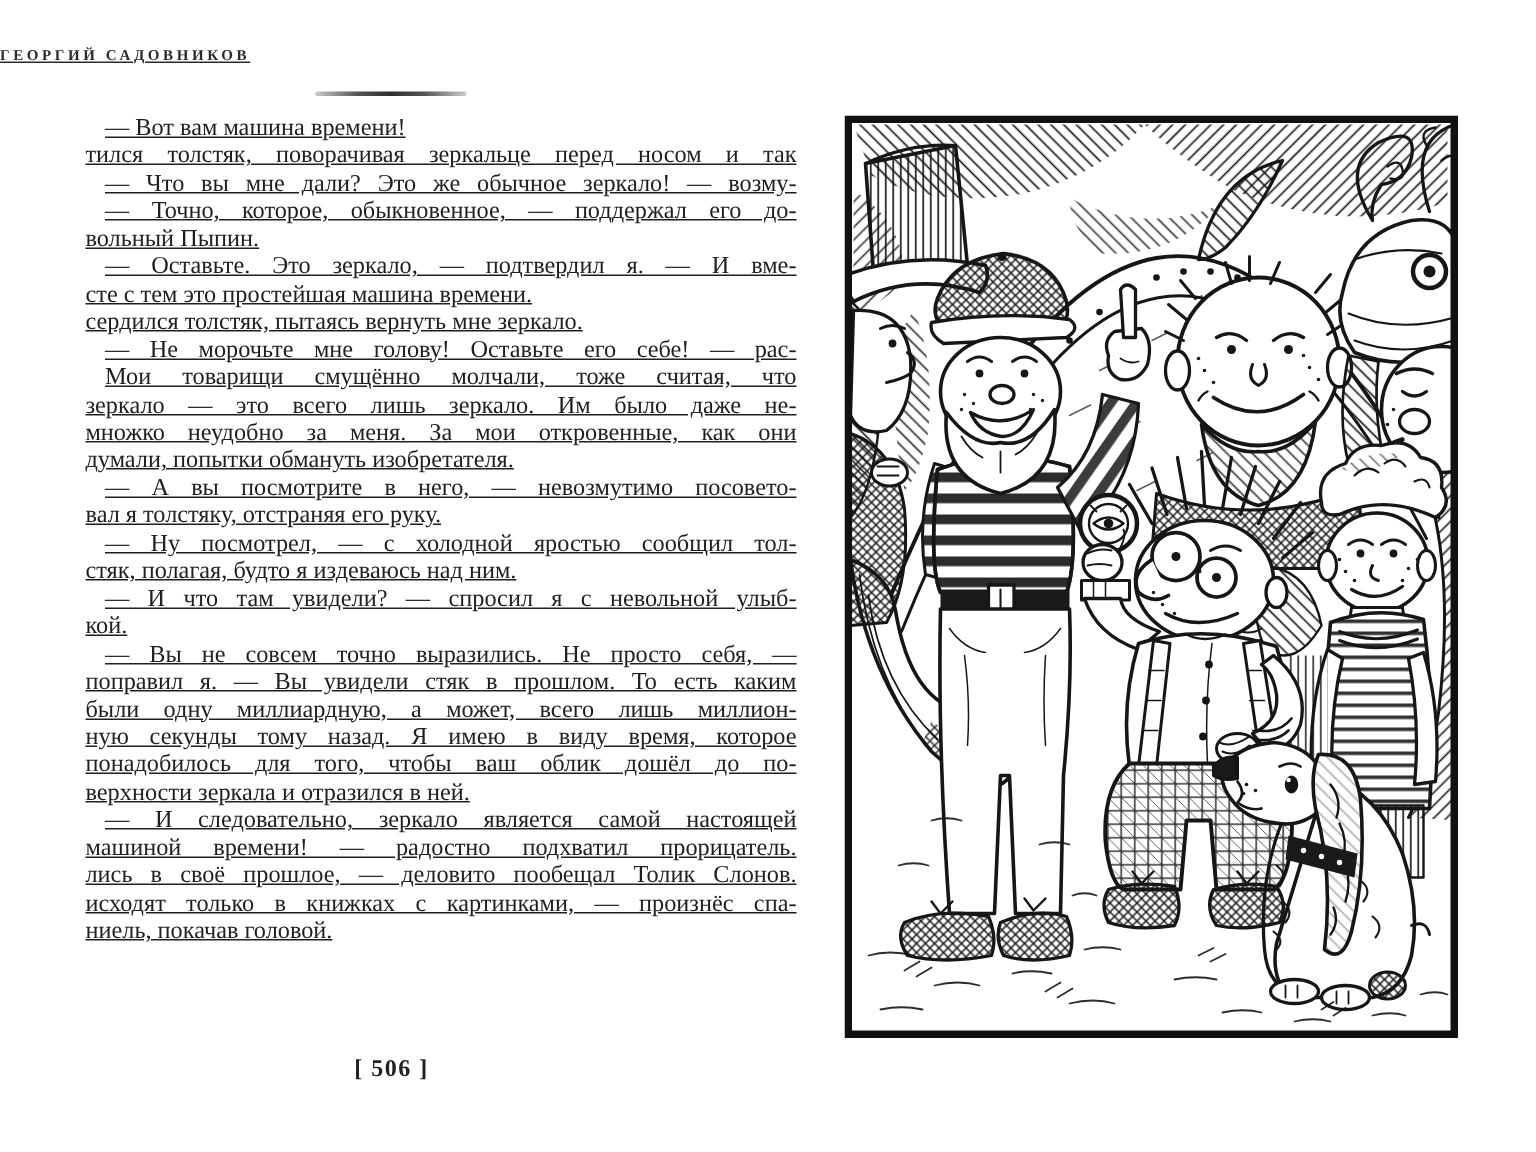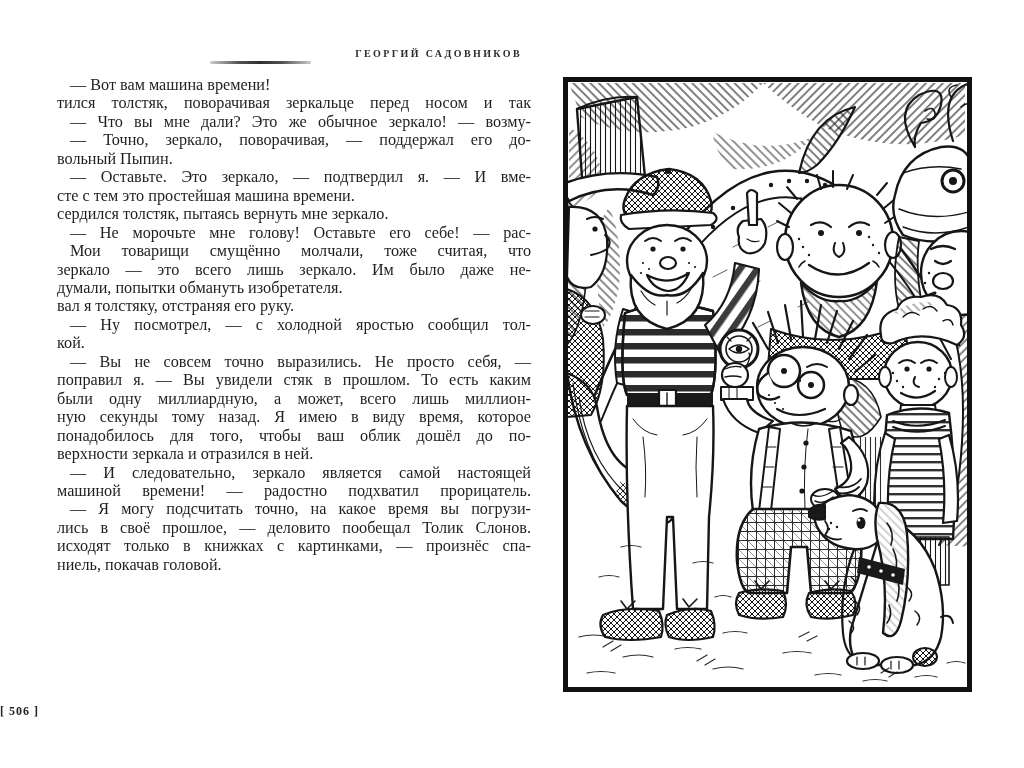--- a/index.html
+++ b/index.html
@@ -2,73 +2,76 @@
 <html><head>
 <meta charset="utf-8">
 <style>
   html,body{margin:0;padding:0;}
   body{
     width:1024px;height:768px;position:relative;overflow:hidden;
     background:#ffffff;color:#1f1f1f;
     font-family:"Liberation Serif","DejaVu Serif",serif;
   }
   .running-header{
-    position:absolute;left:0;top:48px;width:522px;text-align:right;
-    font-size:10px;font-weight:bold;letter-spacing:2.4px;color:#2b2b2b;
+    position:absolute;left:0;top:32px;width:522px;text-align:left;
+    font-size:10px;font-weight:bold;letter-spacing:2.4px;color:#2b2b2b;text-decoration:underline;
   }
   .header-divider{
     position:absolute;left:210px;top:61px;width:101px;height:2.6px;border-radius:2px;
     background:linear-gradient(to right,#cccccc,#555555 28%,#2e2e2e 50%,#555555 72%,#cccccc);
   }
   .body-text{
     position:absolute;left:57px;top:76px;width:474px;
     font-size:16.2px;line-height:18.45px;
   }
-  .ln{min-height:18.45px;text-align:left;}
+  .ln{min-height:18.45px;text-align:left;text-decoration:underline;}
   .ln.j{text-align:justify;text-align-last:justify;}
   .ln.i{text-indent:13px;}
   .folio{
-    position:absolute;left:0;top:704px;width:522px;
-    font-size:12px;font-weight:bold;letter-spacing:1px;color:#222;
+    position:absolute;left:0;top:704px;width:522px;text-align:center;
+    font-size:16px;font-weight:bold;letter-spacing:1px;color:#222;
   }
   .illustration{
     position:absolute;left:563px;top:77px;width:409px;height:615px;
   }
 </style>
 </head>
 <body>
 
 <div class="running-header">ГЕОРГИЙ САДОВНИКОВ</div>
 <div class="header-divider"></div>
 
 <div class="body-text">
     <div class="ln i">— Вот вам машина времени!</div>
     <div class="ln j">тился толстяк, поворачивая зеркальце перед носом и так</div>
     <div class="ln i j">— Что вы мне дали? Это же обычное зеркало! — возму-</div>
-    <div class="ln i j">— Точно, зеркало, поворачивая, — поддержал его до-</div>
+    <div class="ln i j">— Точно, которое, обыкновенное, — поддержал его до-</div>
     <div class="ln">вольный Пыпин.</div>
     <div class="ln i j">— Оставьте. Это зеркало, — подтвердил я. — И вме-</div>
     <div class="ln">сте с тем это простейшая машина времени.</div>
     <div class="ln">сердился толстяк, пытаясь вернуть мне зеркало.</div>
     <div class="ln i j">— Не морочьте мне голову! Оставьте его себе! — рас-</div>
     <div class="ln i j">Мои товарищи смущённо молчали, тоже считая, что</div>
     <div class="ln j">зеркало — это всего лишь зеркало. Им было даже не-</div>
+    <div class="ln j">множко неудобно за меня. За мои откровенные, как они</div>
     <div class="ln">думали, попытки обмануть изобретателя.</div>
+    <div class="ln i j">— А вы посмотрите в него, — невозмутимо посовето-</div>
     <div class="ln">вал я толстяку, отстраняя его руку.</div>
     <div class="ln i j">— Ну посмотрел, — с холодной яростью сообщил тол-</div>
+    <div class="ln">стяк, полагая, будто я издеваюсь над ним.</div>
+    <div class="ln i j">— И что там увидели? — спросил я с невольной улыб-</div>
     <div class="ln">кой.</div>
     <div class="ln i j">— Вы не совсем точно выразились. Не просто себя, —</div>
     <div class="ln j">поправил я. — Вы увидели стяк в прошлом. То есть каким</div>
     <div class="ln j">были одну миллиардную, а может, всего лишь миллион-</div>
     <div class="ln j">ную секунды тому назад. Я имею в виду время, которое</div>
     <div class="ln j">понадобилось для того, чтобы ваш облик дошёл до по-</div>
     <div class="ln">верхности зеркала и отразился в ней.</div>
     <div class="ln i j">— И следовательно, зеркало является самой настоящей</div>
     <div class="ln j">машиной времени! — радостно подхватил прорицатель.</div>
-    <div class="ln i j">— Я могу подсчитать точно, на какое время вы погрузи-</div>
     <div class="ln j">лись в своё прошлое, — деловито пообещал Толик Слонов.</div>
     <div class="ln j">исходят только в книжках с картинками, — произнёс спа-</div>
     <div class="ln">ниель, покачав головой.</div>
   </div>
 
 <div class="folio">[ 506 ]</div>
 
 <div class="illustration" role="img" aria-label="Чёрно-белая книжная иллюстрация: человек в цилиндре, бородатый моряк в кепке и полосатой тельняшке показывает пальцем вверх, лысый бородач, человек в чалме с пером, толстый мальчик в очках и клетчатых штанах держит круглое зеркальце, веснушчатый мальчик в полосатой футболке и сидящий спаниель.">
 <svg width="409" height="615" viewBox="0 0 409 615" xmlns="http://www.w3.org/2000/svg">
   <defs>

